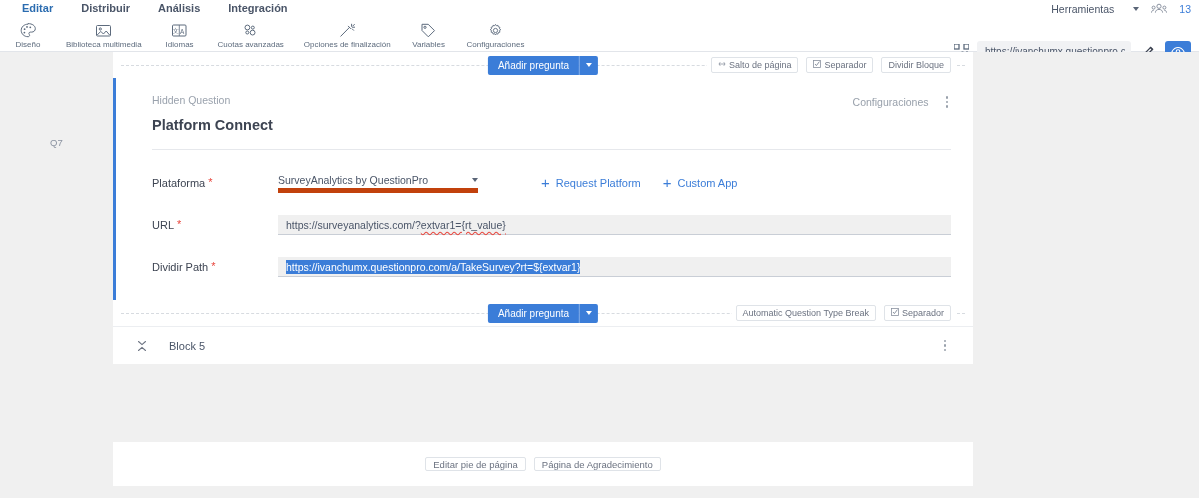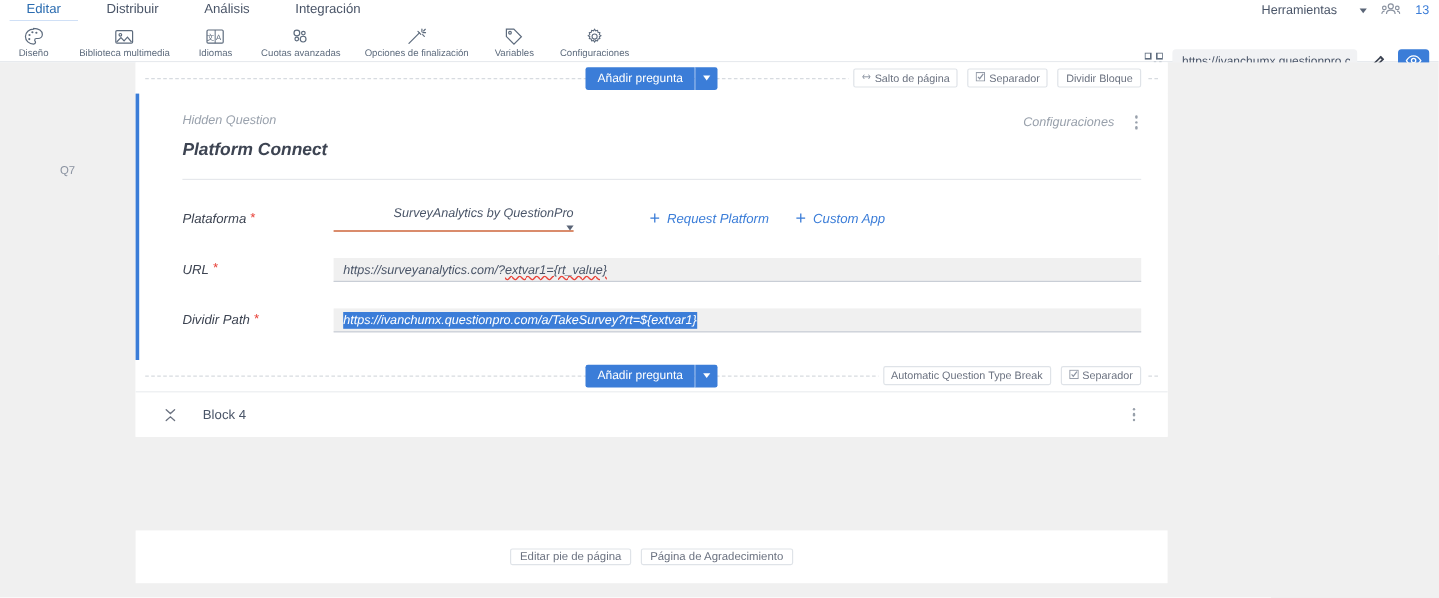--- a/index.html
+++ b/index.html
@@ -12,21 +12,21 @@
     -webkit-font-smoothing: antialiased;
   }
   .app { position: relative; width: 1199px; height: 498px; background: #fff; }
 
   
   .topbar {
     position: absolute; top: 0; left: 0; width: 1199px; height: 17px;
     background: #fff;
     display: flex; align-items: center;
   }
-  .menu-items { display: flex; align-items: center; gap: 10px; padding-left: 8px; }
+  .menu-items { display: flex; align-items: center; gap: 0; padding-left: 8px; font-weight: bold; }
   .menu-item {
     font-size: 11px; color: #4a5568; padding: 0 14px; line-height: 17px;
     cursor: pointer; white-space: nowrap;
   }
   .menu-item.active { color: #2b6cb0; border-bottom: 1.5px solid #3b7dd8; }
   .topbar-right {
     position: absolute; right: 8px; top: 0; height: 17px;
     display: flex; align-items: center; gap: 12px;
   }
   .tools-label { font-size: 10.5px; color: #4a5568; display: flex; align-items: center; gap: 19px; }
@@ -122,21 +122,21 @@
   .chip {
     font-size: 9px; color: #6b7280; background: #fff;
     border: 1px solid #dfe3e8; border-radius: 2px;
     height: 16px; padding: 0 6px; display: flex; align-items: center;
     gap: 3px; cursor: pointer; white-space: nowrap;
   }
 
   
   .qcard {
     position: relative; background: #fff; border-left: 3px solid #3b7dd8;
-    padding: 14px 22px 22px 36px; min-height: 222px; font-style: italic;
+    padding: 14px 22px 22px 36px; min-height: 222px;
   }
   .qcard-head {
     display: flex; align-items: flex-start; justify-content: space-between;
   }
   .hidden-q { font-size: 10.5px; color: #9aa2ad; line-height: 16px; }
   .qtitle { font-size: 14.5px; color: #3d4452; font-weight: bold; margin-top: 9px; }
   .qhead-right { display: flex; align-items: center; gap: 14px; padding-top: 2px; }
   .cfg-link { font-size: 10.5px; color: #98a0ab; cursor: pointer; }
   .kebab { display: flex; flex-direction: column; gap: 2px; cursor: pointer; padding: 2px 3px; }
   .kebab i { width: 2.5px; height: 2.5px; background: #98a0ab; border-radius: 50%; display: block; }
@@ -144,24 +144,23 @@
   .hr { border-top: 1px solid #e6e8ec; margin: 16px 0 0 0; }
 
   .frow { display: flex; align-items: center; margin-top: 22px; gap: 41px; }
   .flabel {
     width: 85px; font-size: 11px; color: #3d4452; flex: none;
     display: flex; align-items: flex-start; gap: 3px;
   }
   .req { color: #e8453c; font-size: 11px; line-height: 10px; }
 
   .fsel {
-    width: 200px; border-bottom: 1px solid #c2410c; height: 21px;
-    display: flex; align-items: flex-end; justify-content: space-between;
+    width: 200px; border-bottom: 5px solid #c2410c; height: 21px;
+    display: flex; align-items: center; justify-content: space-between;
     cursor: pointer;
-    flex-direction: column;
   }
   .fsel span { font-size: 10.5px; color: #4a5568; }
   .caret-gr {
     width: 0; height: 0; border-left: 3.5px solid transparent;
     border-right: 3.5px solid transparent; border-top: 4px solid #5a6577;
   }
   .flinks { display: flex; align-items: center; gap: 22px; margin-left: 22px; }
   .flink {
     font-size: 11px; color: #3b7dd8; display: flex; align-items: center;
     gap: 6px; cursor: pointer; white-space: nowrap;
@@ -499,21 +498,21 @@
 
       <div class="blockrow">
         <span class="collapse-ico">
           <svg width="10" height="12" viewBox="0 0 10 12">
               <g fill="none" stroke="#6b7280" stroke-width="1.1" stroke-linecap="round">
                 <path d="M1.5 1.5L5 4.6 8.5 1.5"></path>
                 <path d="M1.5 10.5L5 7.4 8.5 10.5"></path>
               </g>
             </svg>
         </span>
-        <span class="blocklabel">Block 4</span>
+        <span class="blocklabel">Block 5</span>
         <span class="kebab">
             <i></i>
             <i></i>
             <i></i>
           </span>
       </div>
     </div>
 
     <div class="addrow">
       <div class="addlink">

